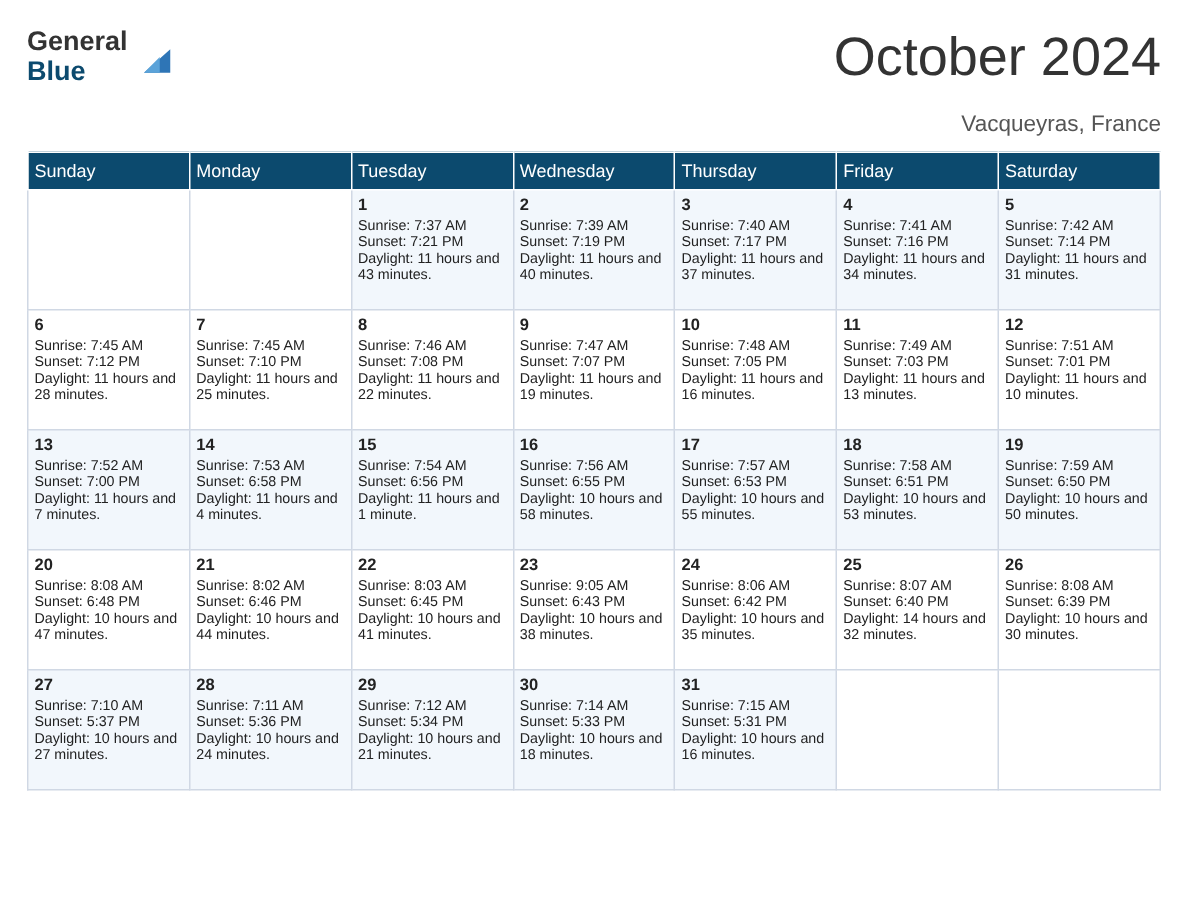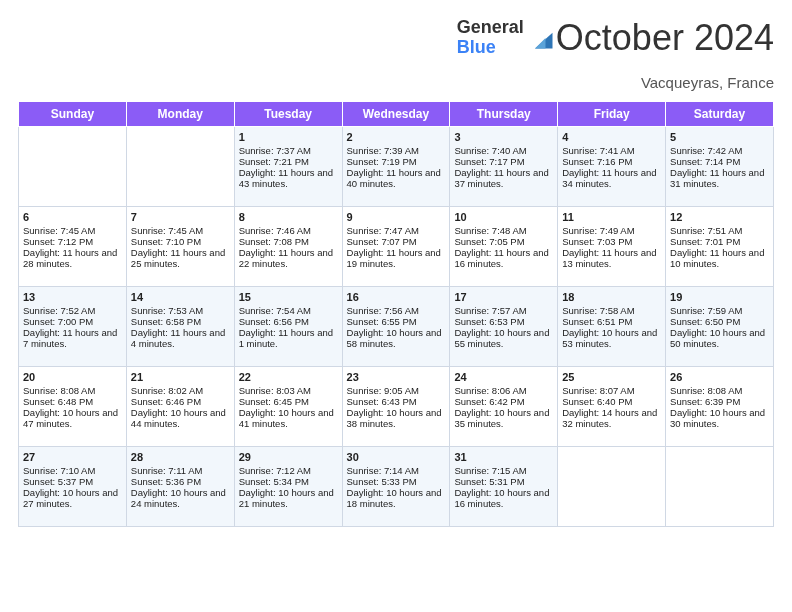--- a/index.html
+++ b/index.html
@@ -11,21 +11,21 @@
       overflow: hidden;
     }
     .page {
       width: 792px;
       height: 612px;
       padding: 18px 18px 10px 18px;
       background: #fff;
     }
     .header {
       display: flex;
-      justify-content: flex-end;
+      justify-content: space-between;
       align-items: flex-start;
       margin-bottom: 10px;
     }
     .logo {
       display: flex;
       align-items: center;
       gap: 0;
     }
     .logo-text {
       font-size: 18px;
@@ -54,26 +54,26 @@
       font-size: 15px;
       color: #555;
       margin-top: 16px;
     }
     table {
       width: 100%;
       border-collapse: collapse;
       table-layout: fixed;
     }
     thead tr th {
-      background-color: #8b5cf6;
+      background-color: #0c4a6e;
       color: #fff;
       font-size: 12px;
-      font-weight: bold;
+      font-weight: normal;
       padding: 5px 4px;
-      text-align: center;
+      text-align: left;
       border: 1px solid #fff;
     }
     tbody tr {
       background: #fff;
     }
     tbody tr:nth-child(odd) {
       background: #f2f7fc;
     }
     tbody tr td {
       border: 1px solid #d0d8e4;
@@ -96,21 +96,21 @@
   </style>
 </head>
 <body>
 
 <div class="page">
   <div class="header">
     <div class="logo">
       <div>
         <div class="logo-text">
           <span>General</span>
-          <span style="color:#3b82f6;">Blue</span>
+          <span style="color:#0c4a6e;">Blue</span>
         </div>
       </div>
       <svg class="logo-icon" viewBox="0 0 32 32">
         <polygon points="8,28 28,10 28,28" fill="#2e75b6"></polygon>
         <polygon points="8,28 20,16 20,28" fill="#5ba3d9"></polygon>
       </svg>
     </div>
     <div class="title-block">
       <div class="month-title">October 2024</div>
       <div class="location">Vacqueyras, France</div>

